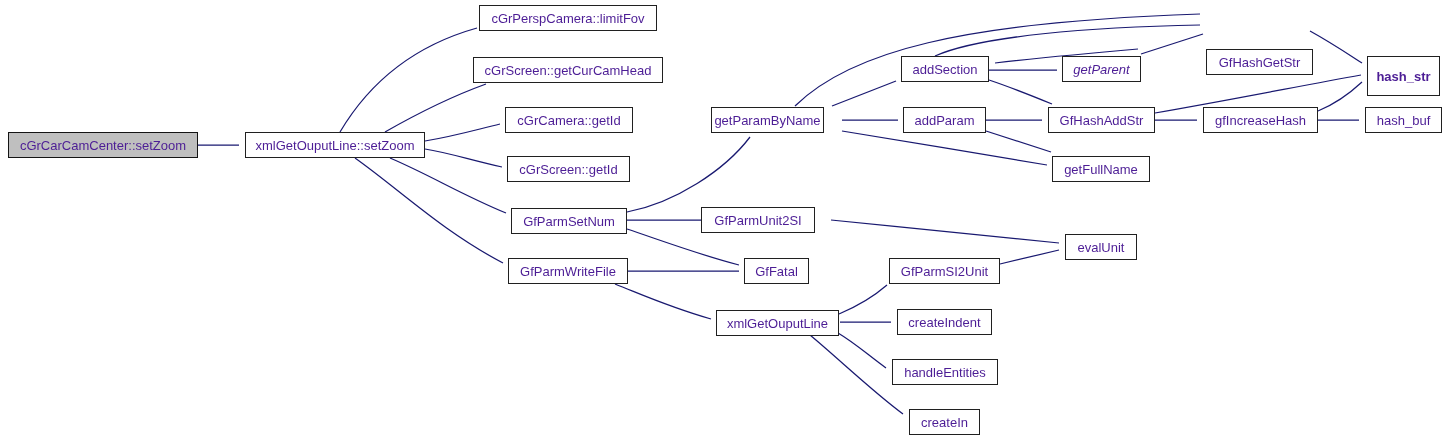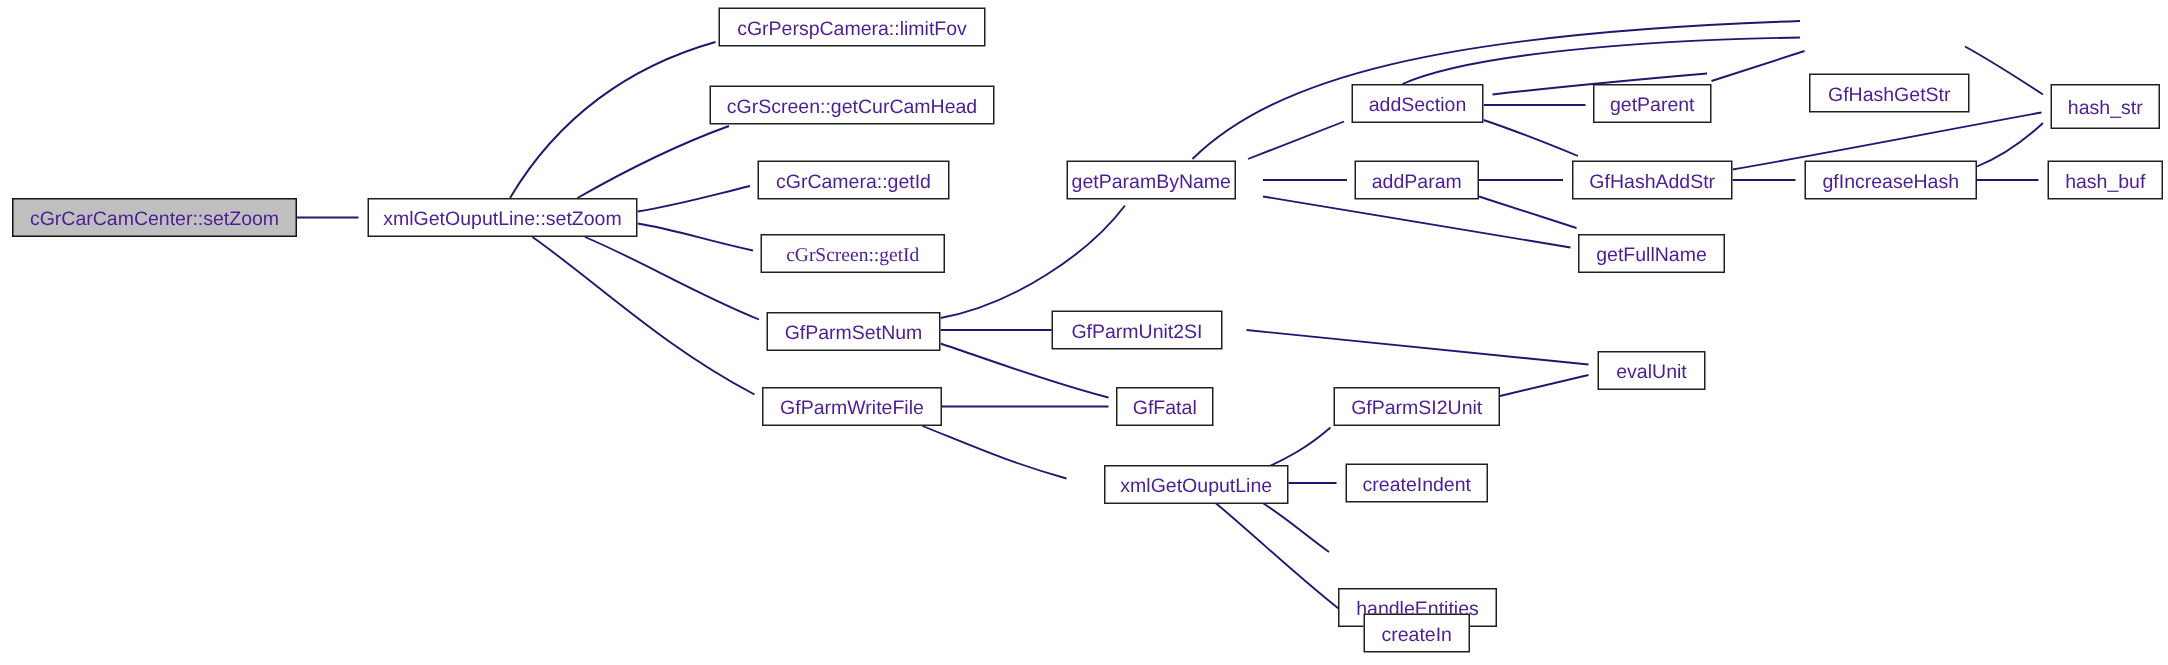--- a/index.html
+++ b/index.html
@@ -95,77 +95,77 @@
       </div>
       <div class="node" style="left: 479px; top: 5px; width: 178px; height: 26px;">
         <span>cGrPerspCamera::limitFov</span>
       </div>
       <div class="node" style="left: 473px; top: 57px; width: 190px; height: 26px;">
         <span>cGrScreen::getCurCamHead</span>
       </div>
       <div class="node" style="left: 505px; top: 107px; width: 128px; height: 26px;">
         <span>cGrCamera::getId</span>
       </div>
-      <div class="node" style="left: 507px; top: 156px; width: 123px; height: 26px; font-family: Liberation Serif, serif;">
+      <div class="node" style="left: 507px; top: 156px; width: 123px; height: 26px;">
         <span>cGrScreen::getId</span>
       </div>
       <div class="node" style="left: 511px; top: 208px; width: 116px; height: 26px;">
         <span>GfParmSetNum</span>
       </div>
       <div class="node" style="left: 508px; top: 258px; width: 120px; height: 26px;">
         <span>GfParmWriteFile</span>
       </div>
       <div class="node" style="left: 711px; top: 107px; width: 113px; height: 26px;">
         <span>getParamByName</span>
       </div>
       <div class="node" style="left: 701px; top: 207px; width: 114px; height: 26px;">
         <span>GfParmUnit2SI</span>
       </div>
       <div class="node" style="left: 744px; top: 258px; width: 65px; height: 26px;">
         <span>GfFatal</span>
       </div>
-      <div class="node" style="left: 736px; top: 310px; width: 123px; height: 26px;">
+      <div class="node" style="left: 716px; top: 310px; width: 123px; height: 26px;">
         <span>xmlGetOuputLine</span>
       </div>
       <div class="node" style="left: 901px; top: 56px; width: 88px; height: 26px;">
         <span>addSection</span>
       </div>
       <div class="node" style="left: 903px; top: 107px; width: 83px; height: 26px; justify-content: center;">
         <span>addParam</span>
       </div>
       <div class="node" style="left: 889px; top: 258px; width: 111px; height: 26px;">
         <span>GfParmSI2Unit</span>
       </div>
       <div class="node" style="left: 897px; top: 309px; width: 95px; height: 26px;">
         <span>createIndent</span>
       </div>
-      <div class="node" style="left: 892px; top: 359px; width: 106px; height: 26px; margin-top: 33px;">
+      <div class="node" style="left: 892px; top: 359px; width: 106px; height: 26px;">
         <span>handleEntities</span>
       </div>
       <div class="node" style="left: 909px; top: 409px; width: 71px; height: 26px;">
         <span>createIn</span>
       </div>
-      <div class="node" style="left: 1062px; top: 56px; width: 79px; height: 26px;">
+      <div class="node" style="left: 1062px; top: 56px; width: 79px; height: 26px; font-style: italic;">
         <span>getParent</span>
       </div>
       <div class="node" style="left: 1048px; top: 107px; width: 107px; height: 26px;">
         <span>GfHashAddStr</span>
       </div>
       <div class="node" style="left: 1052px; top: 156px; width: 98px; height: 26px;">
         <span>getFullName</span>
       </div>
       <div class="node" style="left: 1065px; top: 234px; width: 72px; height: 26px;">
         <span>evalUnit</span>
       </div>
       <div class="node" style="left: 1206px; top: 5px; width: 107px; height: 26px; margin-top: 44px;">
         <span>GfHashGetStr</span>
       </div>
       <div class="node" style="left: 1203px; top: 107px; width: 115px; height: 26px;">
         <span>gfIncreaseHash</span>
       </div>
-      <div class="node" style="left: 1367px; top: 56px; width: 73px; height: 30px;">
+      <div class="node" style="left: 1367px; top: 56px; width: 73px; height: 40px; font-weight: bold;">
         <span>hash_str</span>
       </div>
       <div class="node" style="left: 1365px; top: 107px; width: 77px; height: 26px;">
         <span>hash_buf</span>
       </div>
     </div>
 </div>
 
 </body></html>

